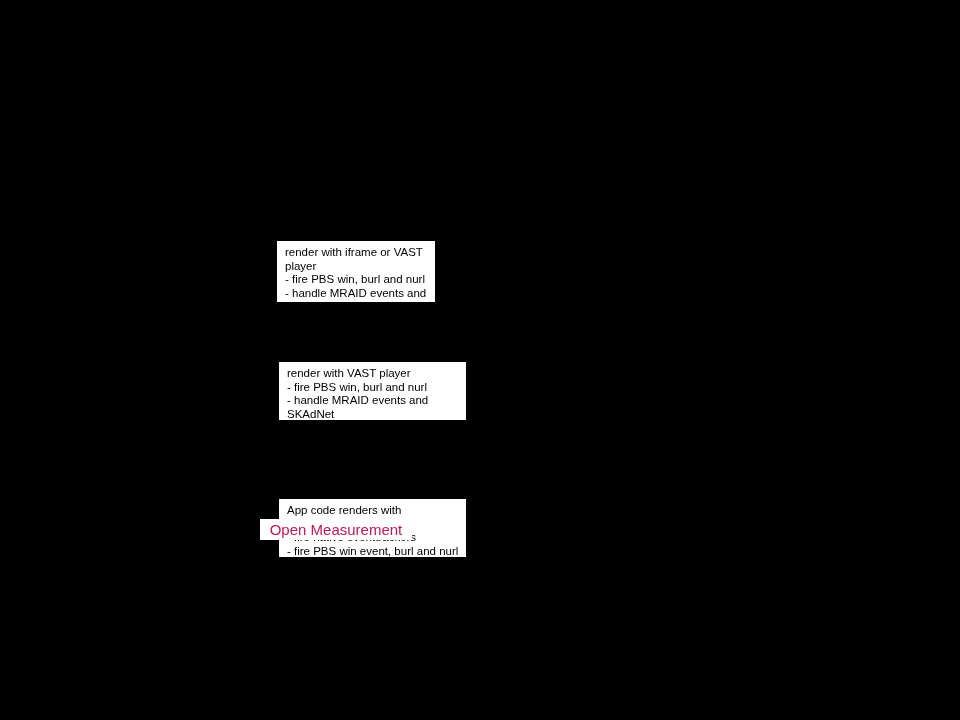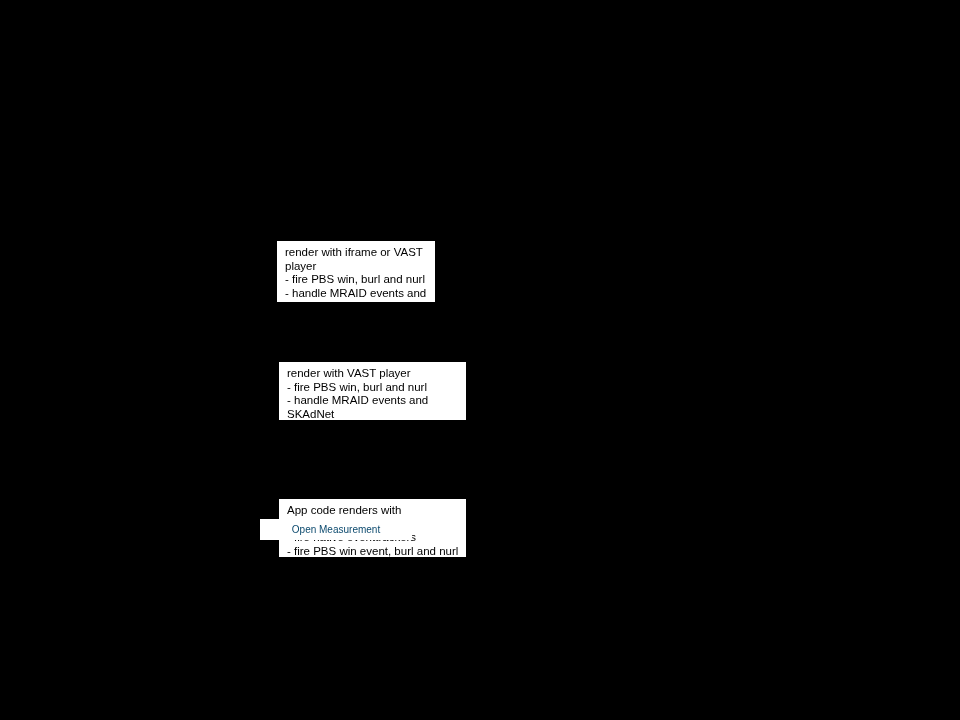--- a/index.html
+++ b/index.html
@@ -51,26 +51,26 @@
     height: 58px;
     margin-top: 48px;
   }
   .label-box {
     position: absolute;
     left: 260px;
     top: 519px;
     width: 152px;
     height: 21px;
     background: #ffffff;
-    color: #0c4a6e;
+    color: #be185d;
     box-sizing: border-box;
     display: flex;
     align-items: center;
     justify-content: center;
-    font-size: 10px;
+    font-size: 15px;
     line-height: 16px;
   }
 </style>
 </head>
 <body>
 
 <div class="canvas">
 
   <div class="note note-1">render with iframe or VAST player
 - fire PBS win, burl and nurl

